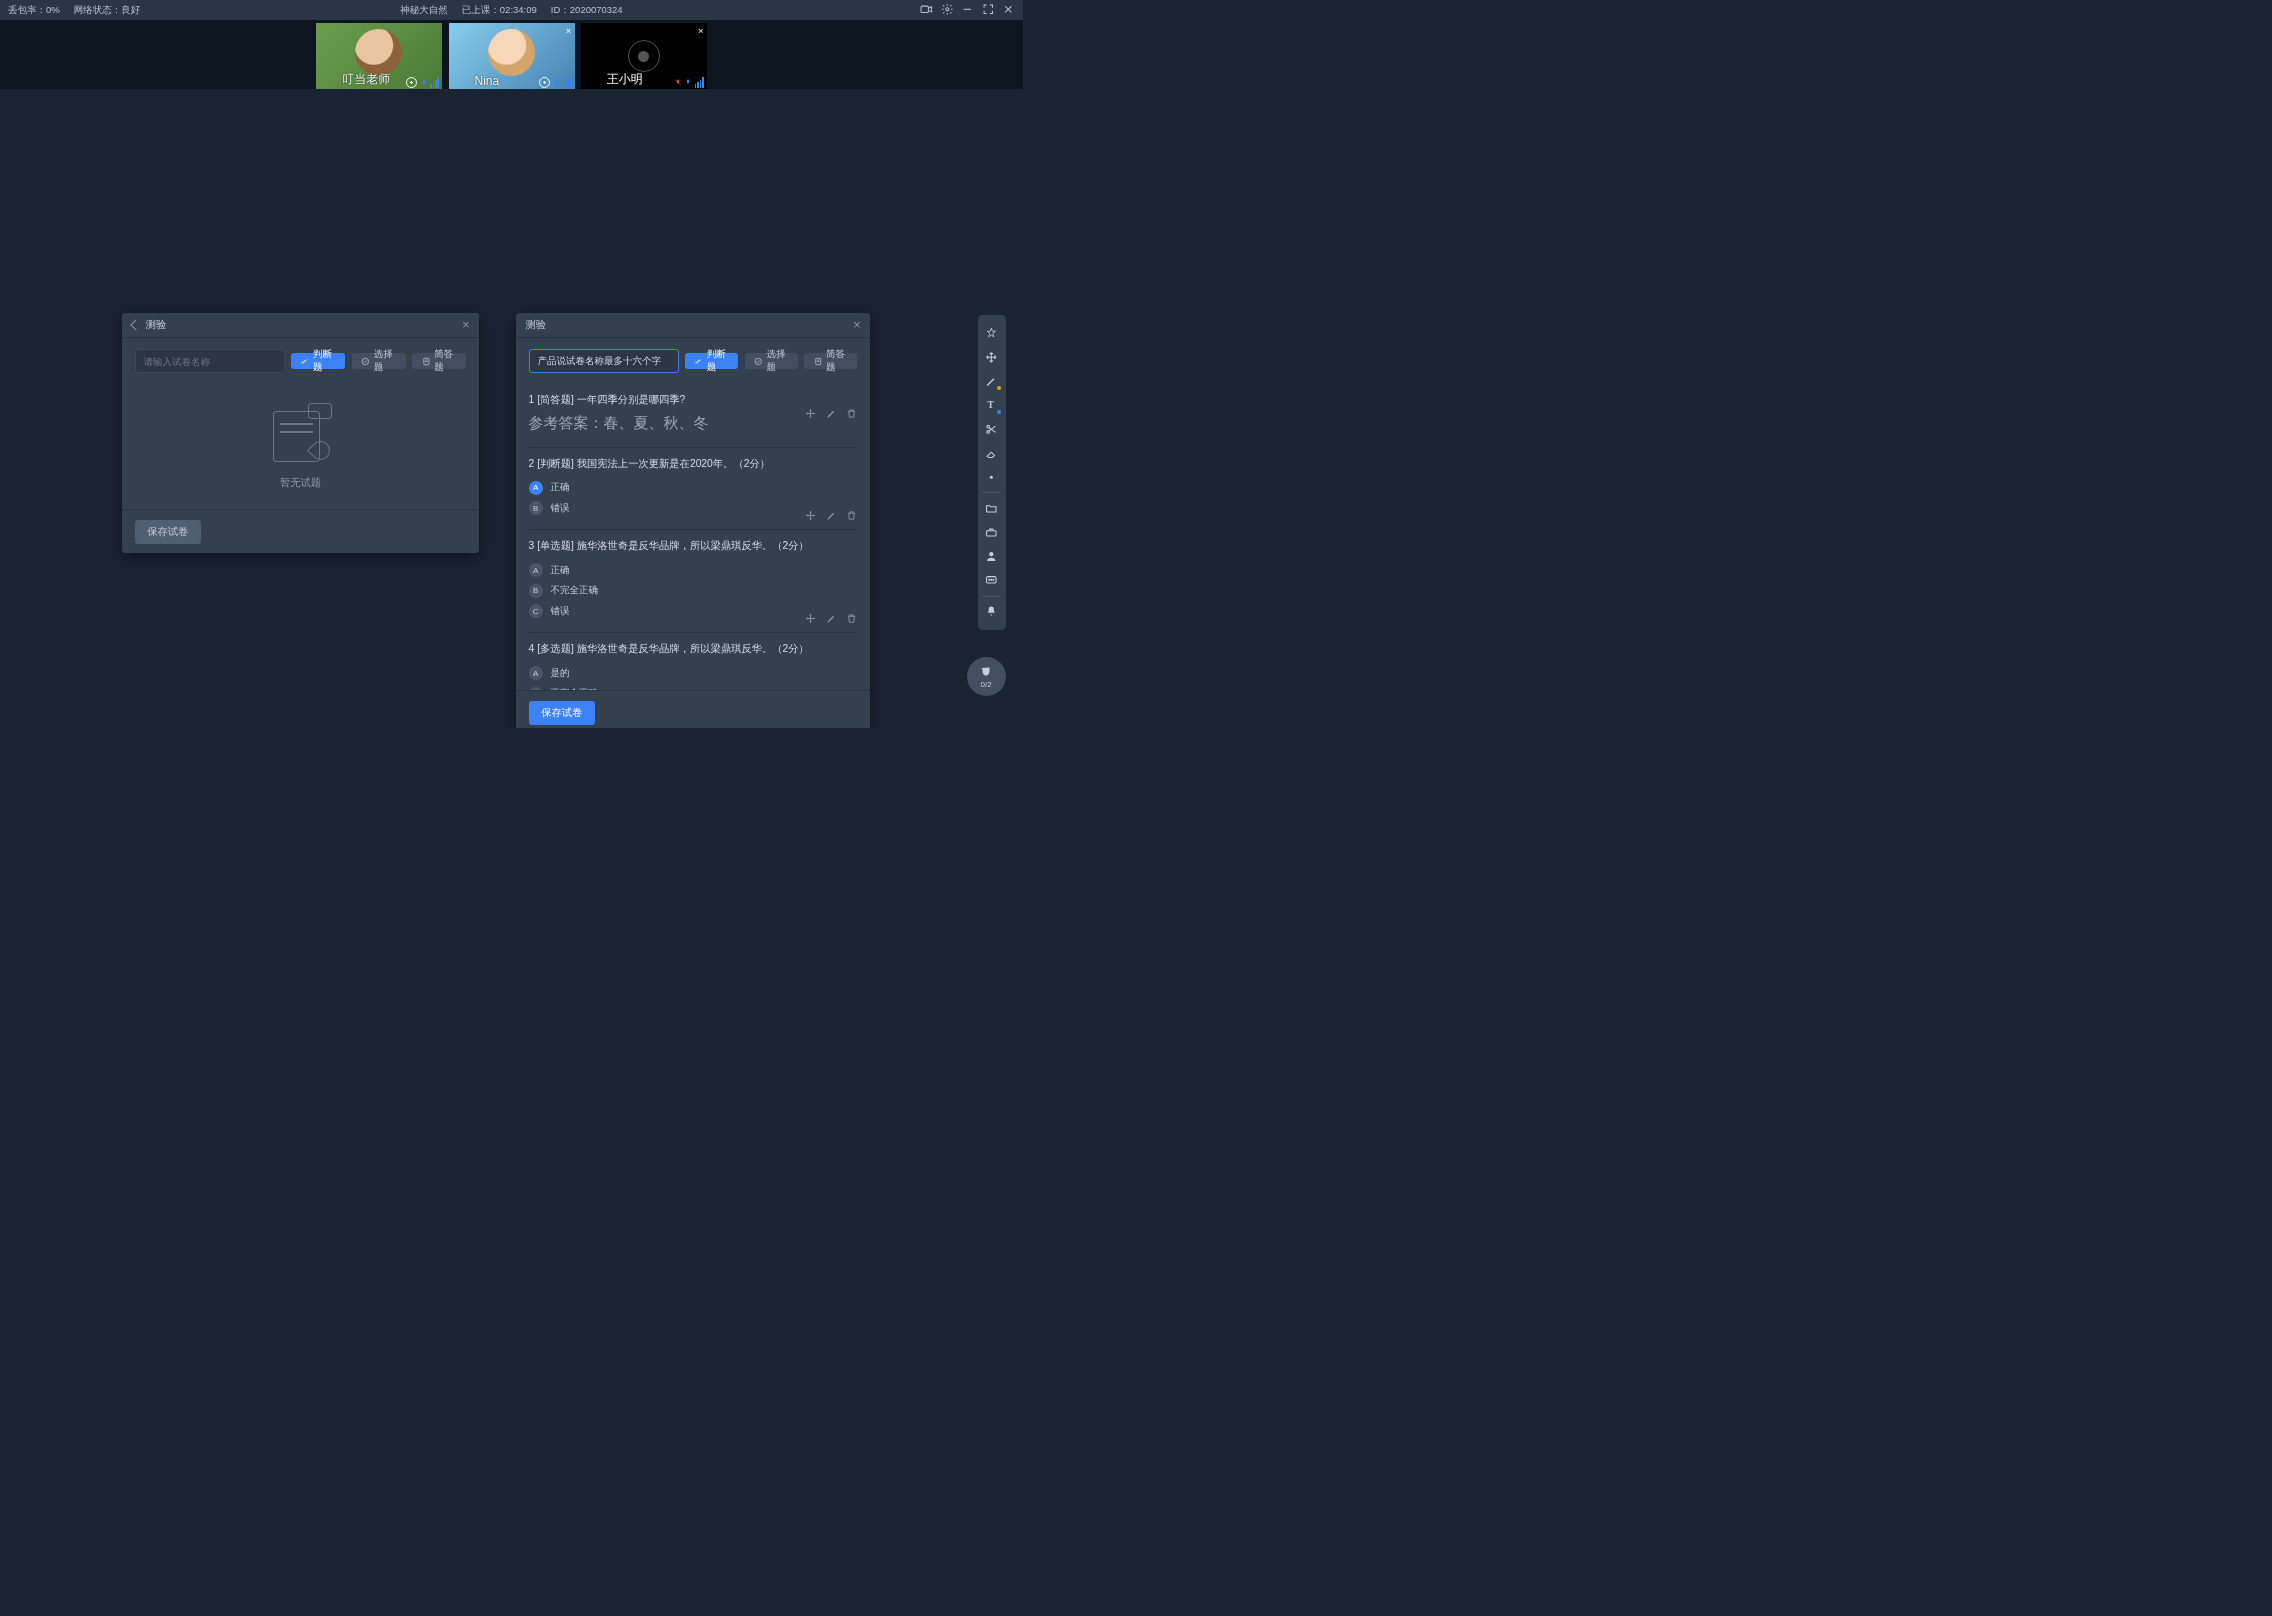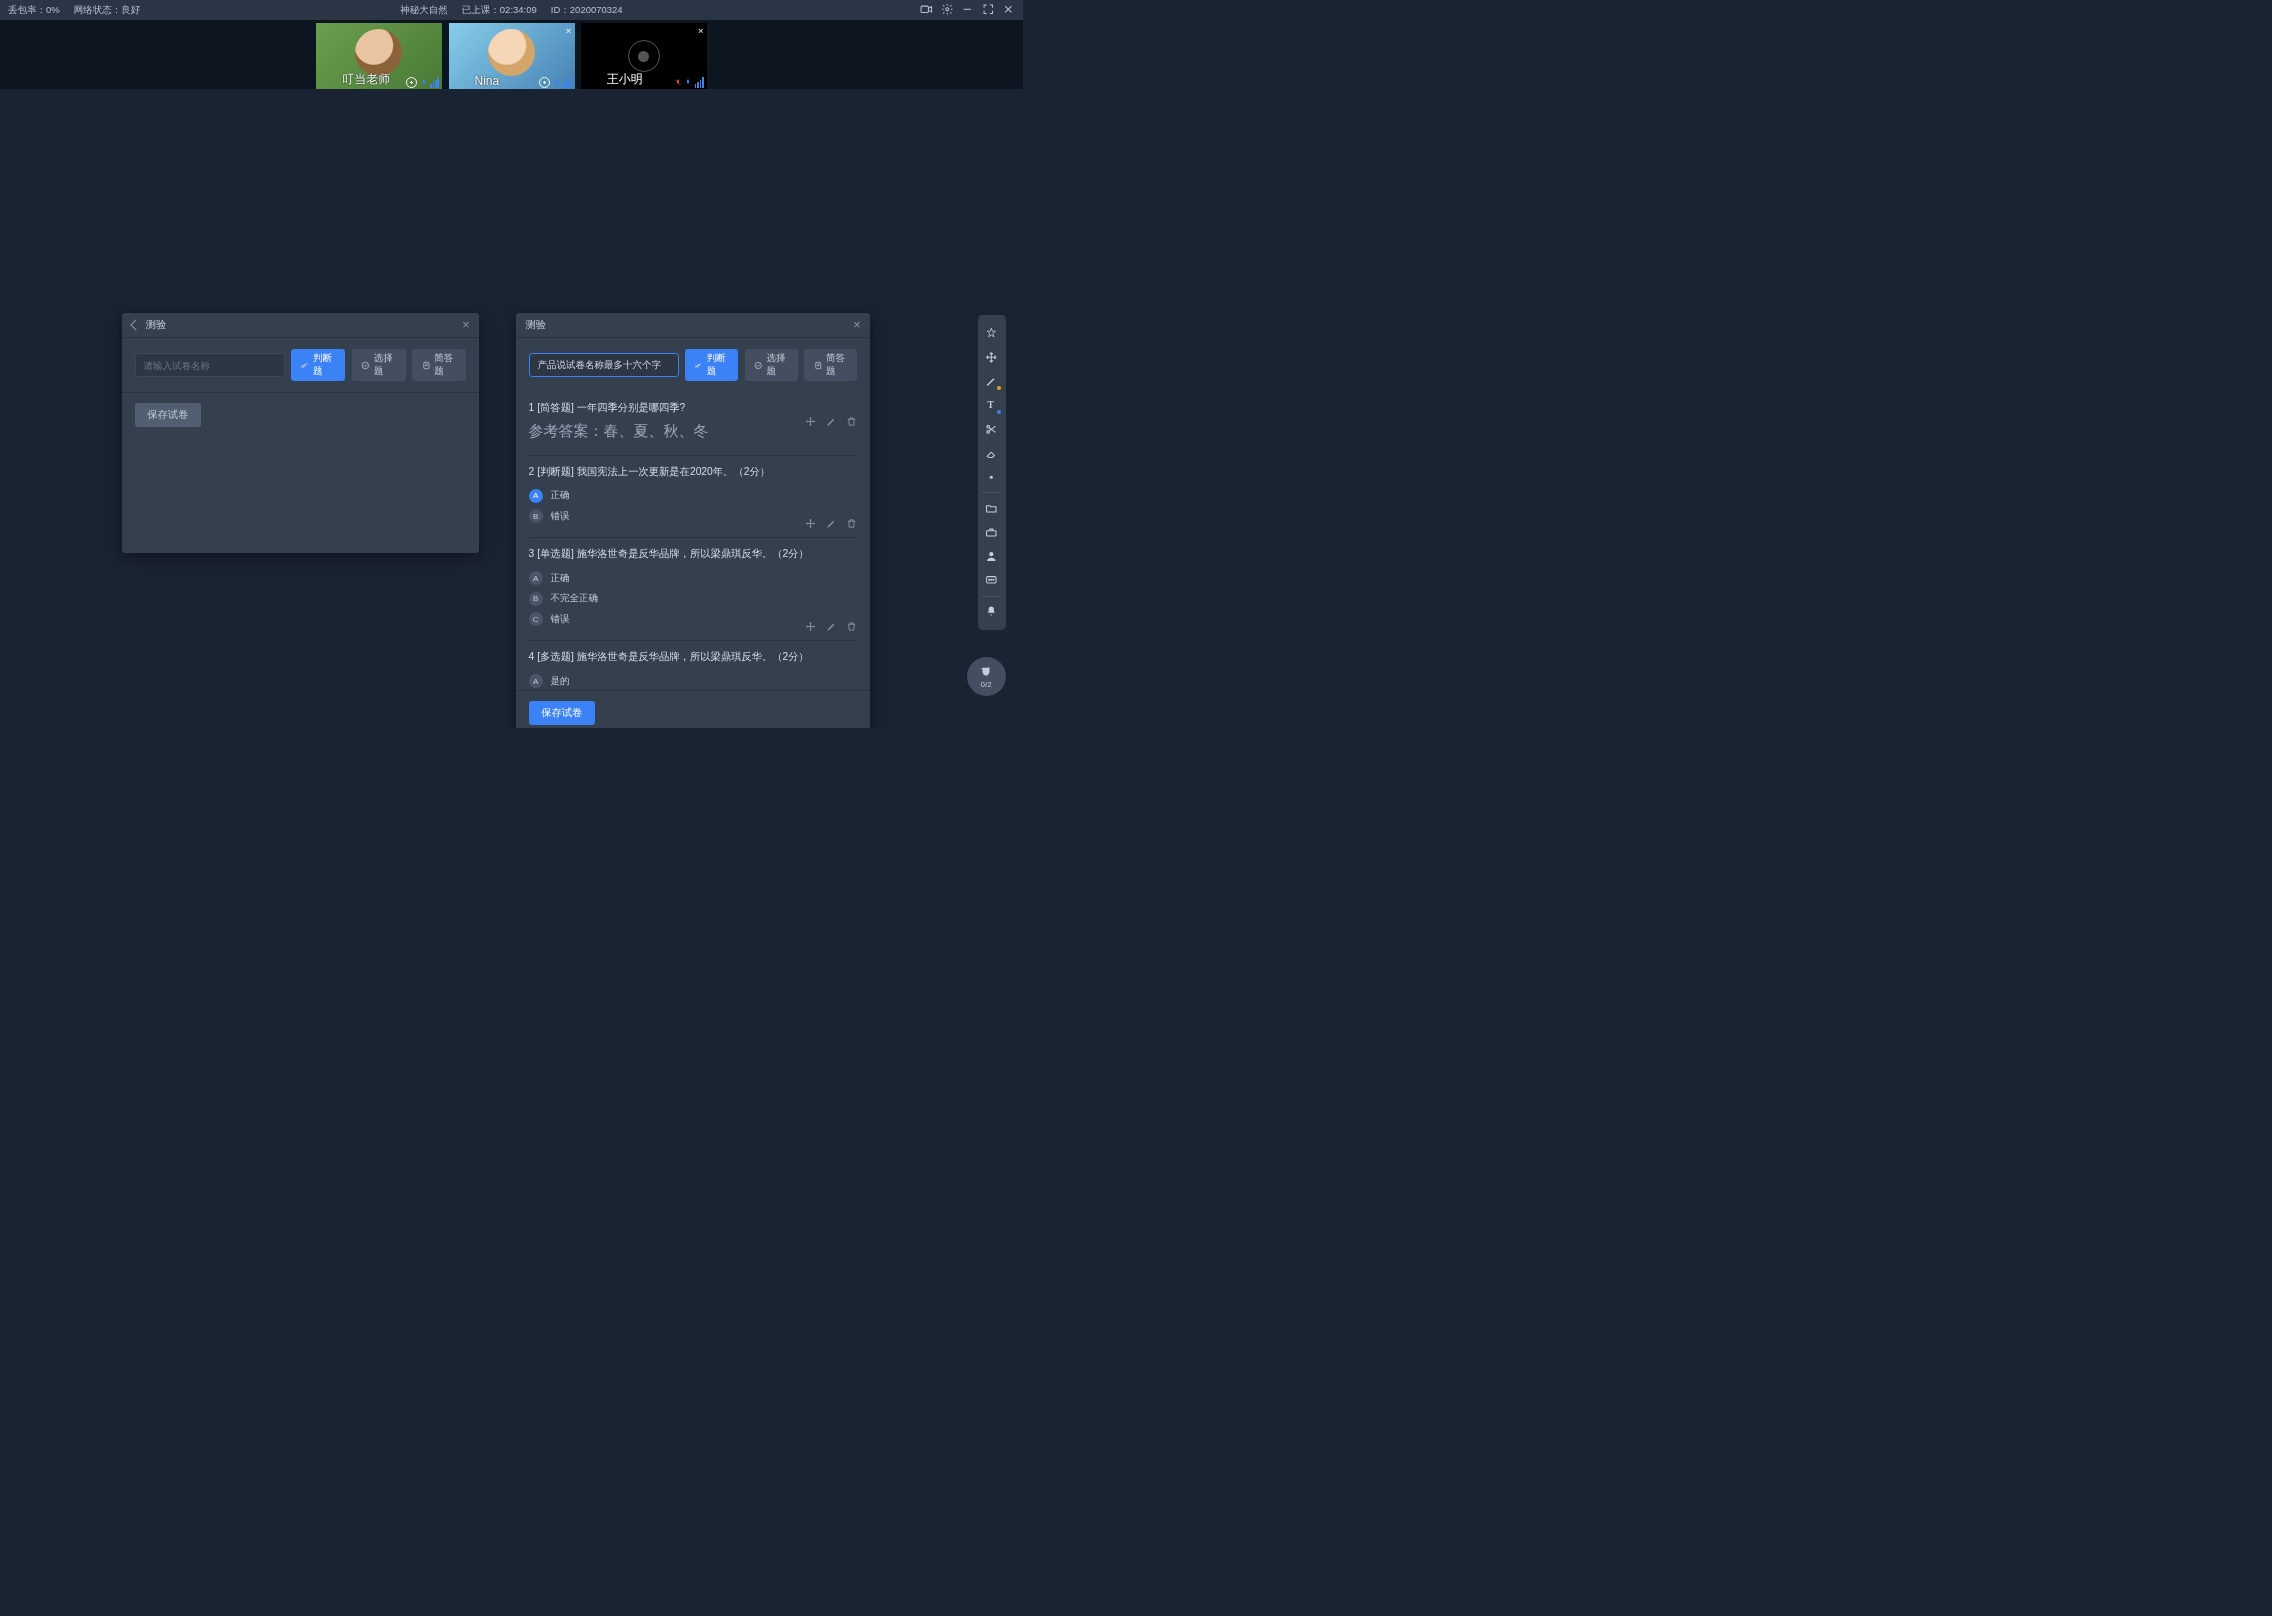--- a/index.html
+++ b/index.html
@@ -150,21 +150,21 @@
   background: #2c3644;
   border: 0.8px solid #3d4858;
   border-radius: 3.2px;
   padding: 0 8px;
   color: #c5ced8;
   font-size: 9.5px;
 }
 .name-input::placeholder { color: #6b7685; }
 .name-input.filled { border-color: #3b82f6; color: #d5dde8;}
 .chip {
-  height: 32px;
+  height: 16px;
   padding: 0 9.5px;
   border-radius: 3.2px;
   display: flex;
   align-items: center;
   gap: 4px;
   font-size: 9.5px;
   cursor: pointer;
 }
 .chip.primary { background: #3b82f6; color: #fff; }
 .chip.secondary { background: #434f60; color: #c5ced8; justify-content: center; }
@@ -438,20 +438,28 @@
       </div>
       <div class="chip secondary">
         <svg viewBox="0 0 24 24" fill="none" stroke="currentColor" stroke-width="2">
             <rect x="5" y="3" width="14" height="18" rx="2"></rect>
             <line x1="9" y1="8" x2="15" y2="8"></line>
             <line x1="9" y1="12" x2="15" y2="12"></line>
           </svg>
         <span>简答题</span>
       </div>
     </div>
+    <div class="empty-state">
+      <div class="illus">
+        <div class="bubble"></div>
+        <div class="scroll"></div>
+        <div class="pen"></div>
+      </div>
+      <span>暂无试题</span>
+    </div>
     <div class="panel-footer">
       <button class="btn muted">保存试卷</button>
     </div>
   </div>
 
   <div class="panel right-p">
     <div class="panel-header">
       <span>测验</span>
       <span class="close">×</span>
     </div>

